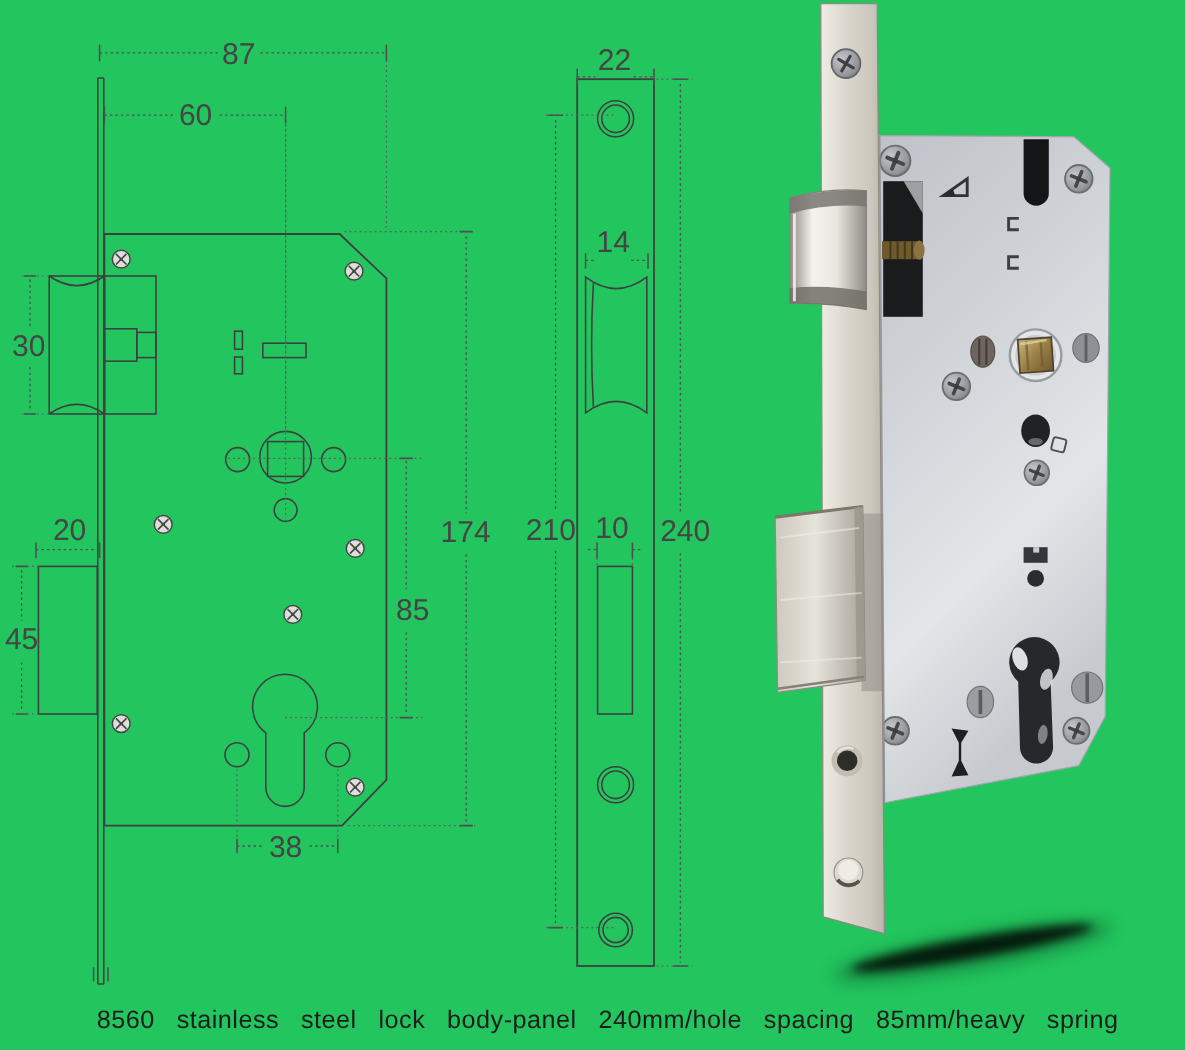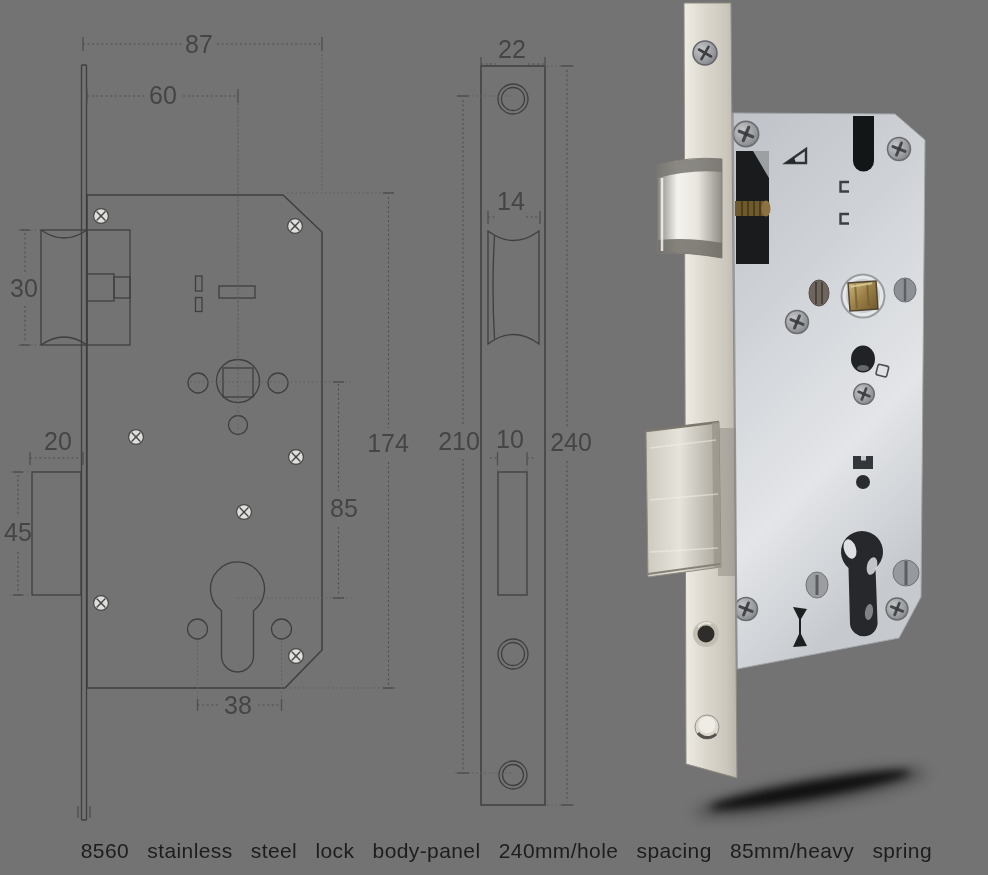--- a/index.html
+++ b/index.html
@@ -1,16 +1,16 @@
 <!DOCTYPE html>
 <html><head>
 <meta charset="utf-8">
 <style>
   html,body{margin:0;padding:0;background:#ffffff;}
-  .stage{position:relative;width:988px;height:875px;background:#737373;overflow:hidden;
+  .stage{position:relative;width:988px;height:875px;background:#22c55e;overflow:hidden;
          font-family:"Liberation Sans",sans-serif;}
   .stage svg{position:absolute;left:0;top:0;}
   .caption{position:absolute;left:0;top:839px;width:932px;text-align:right;
            font-size:21px;color:#1d1d1d;word-spacing:12px;letter-spacing:.4px;
            font-family:"Liberation Sans",sans-serif;}
   
   .ln{stroke:#3f3f3f;stroke-width:1.5;fill:none;stroke-linejoin:miter;}
   .ln2{stroke:#3f3f3f;stroke-width:1.3;fill:none;}
   .dim{stroke:#4f4f4f;stroke-width:1.1;fill:none;stroke-dasharray:2 2.6;}
   .ext{stroke:#5f5f5f;stroke-width:1;fill:none;stroke-dasharray:1.6 2.6;}

